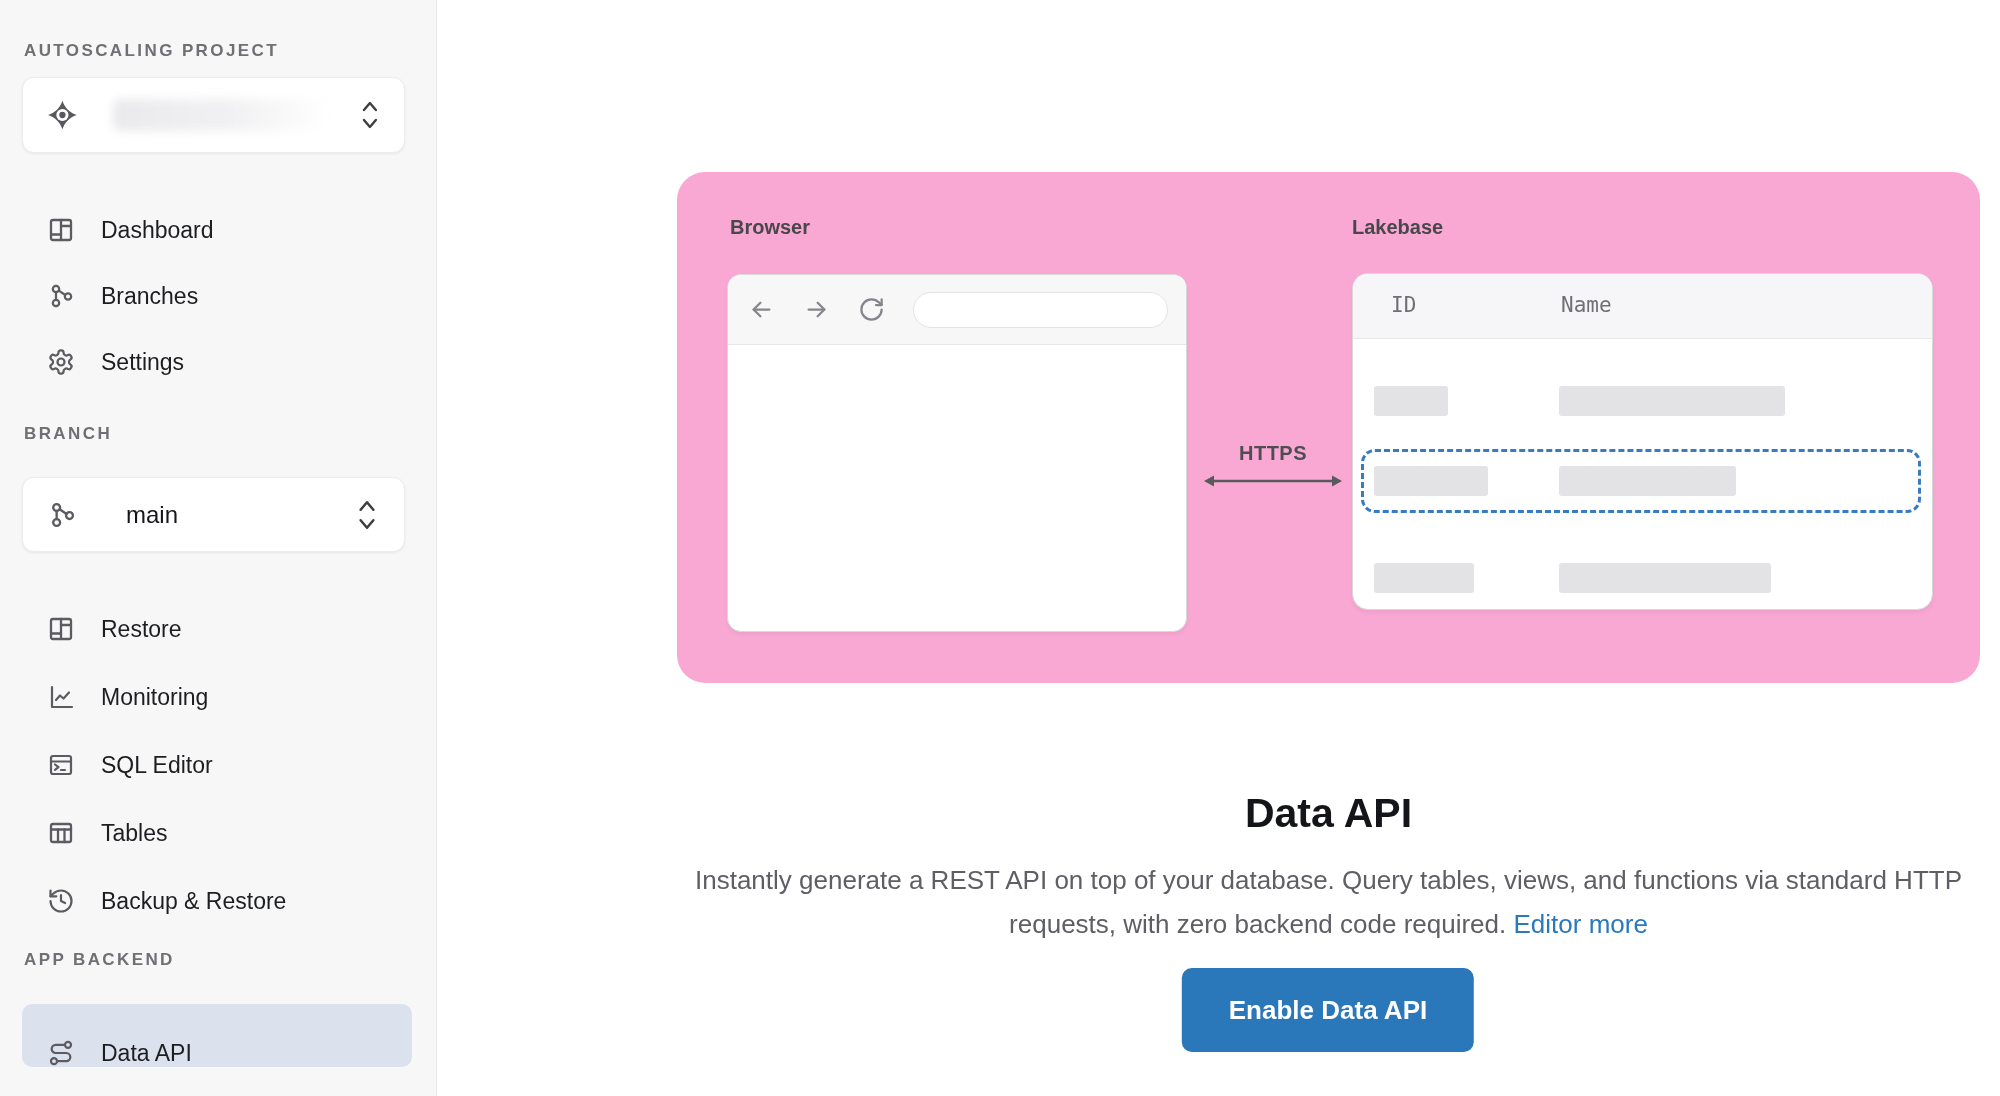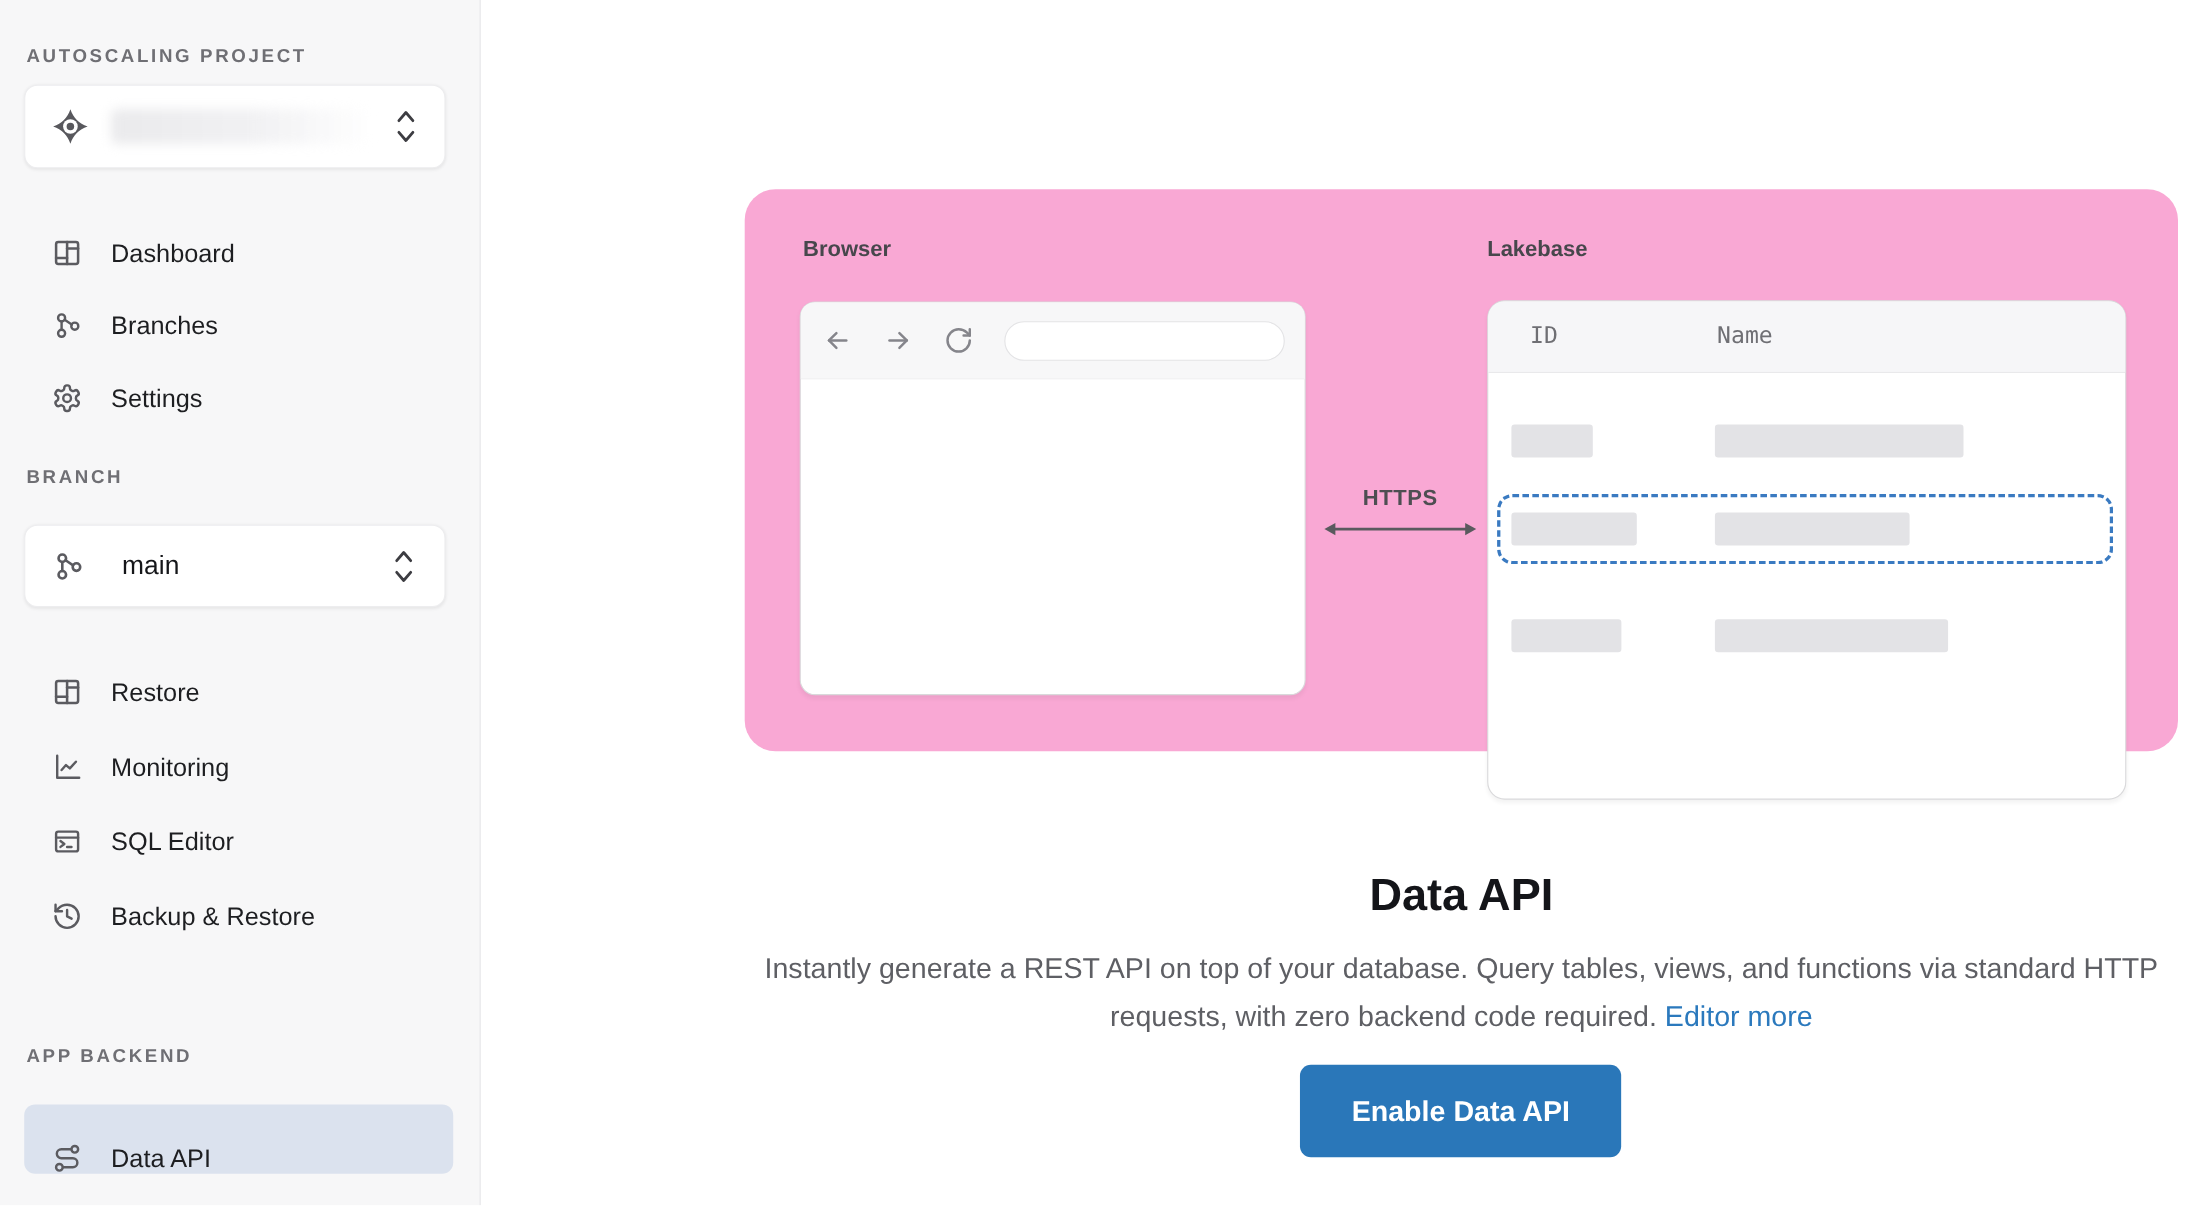--- a/index.html
+++ b/index.html
@@ -11,21 +11,21 @@
              background:#f7f7f8; border-right:1px solid #e7e7e9; box-sizing:border-box; }
   .section-label { position:absolute; left:24px; font-size:17px; font-weight:700;
                    letter-spacing:2.4px; color:#6f6f74; white-space:nowrap; }
   .lbl-project { top:41px; }
   .lbl-branch  { top:424px; }
   .lbl-app     { top:950px; }
 
   .selector { position:absolute; left:22px; width:383px; background:#ffffff;
               border:1px solid #ededef; border-radius:12px;
               box-shadow:0 1px 3px rgba(0,0,0,0.07);
-              display:flex; align-items:center; box-sizing:border-box; cursor:pointer; }
+              display:flex; align-items:center; box-sizing:border-box; cursor:pointer;gap:15px; }
   .sel-project { top:77px; height:76px; padding:0 22px; }
   .sel-branch  { top:477px; height:75px; padding:0 24px; }
   .spacer { flex:1; }
   .redacted-bar { width:235px; height:32px; margin-left:18px; border-radius:6px;
                   background:linear-gradient(90deg,#eaeaec 0%,#f1f1f3 55%,rgba(247,247,248,0.05) 100%);
                   filter:blur(5px); }
   .sel-value { font-size:24px; color:#151619; margin-left:34px; }
 
   .nav { position:absolute; left:22px; width:390px; }
   .nav-project { top:178px; }
@@ -56,21 +56,21 @@
   .tb-ic + .tb-ic { margin-left:28px; }
   .tb-ic svg { display:block; width:100%; height:100%; stroke:#85858b; fill:none;
                stroke-width:2; stroke-linecap:round; stroke-linejoin:round; }
   .url-pill { flex:1; height:36px; margin-left:28px; background:#ffffff;
               border:1.5px solid #e3e3e5; border-radius:18px; box-sizing:border-box; }
 
   .https-group { position:absolute; left:521px; top:270px; width:150px; text-align:center; }
   .https-text { font-size:20px; font-weight:700; color:#4e4e52; letter-spacing:0.5px; }
   .https-arrow { margin-top:8px; }
 
-  .lakebase-card { left:675px; top:101px; width:581px; height:454px; border-radius:16px; }
+  .lakebase-card { left:675px; top:101px; width:581px; height:337px; border-radius:16px; }
   .table-header { position:relative; height:64px; background:#f6f6f8;
                   border-bottom:1.5px solid #e7e7e9; border-radius:14px 14px 0 0;
                   font-family:"DejaVu Sans Mono", monospace; font-size:21px; color:#6f6f74; }
   .table-header span { position:absolute; top:19px; }
   .col-id   { left:38px; }
   .col-name { left:208px; }
   .bar { position:absolute; height:30px; border-radius:3px; background:#e3e3e6; }
   .dashed-row { position:absolute; left:8px; top:175px; width:560px; height:64px;
                 border:3px dashed #3a7ac1; border-radius:14px; box-sizing:border-box; }
 
@@ -197,20 +197,31 @@
             <rect x="4" y="5" width="20" height="18" rx="2"></rect>
             <path d="M4 10.5 H24"></path>
             <path d="M8 13.5 L11.5 16.2 L8 18.9"></path>
               <path d="M14 19 H18"></path>
           </svg>
         </span>
         <span>SQL Editor</span>
       </div>
       <div class="nav-item">
         <span class="ic">
+          <svg viewBox="0 0 28 28" class="stroke-ic" style="stroke-width:2.3;">
+            <rect x="4" y="5" width="20" height="18" rx="2"></rect>
+            <path d="M4 10.5 H24"></path>
+              <path d="M11 10.5 V23"></path>
+              <path d="M17.5 10.5 V23"></path>
+          </svg>
+        </span>
+        <span>Tables</span>
+      </div>
+      <div class="nav-item">
+        <span class="ic">
           <svg viewBox="0 0 24 24" class="stroke-ic" style="stroke-width:1.9;">
             <path d="M3 12a9 9 0 1 0 9-9 9.75 9.75 0 0 0-6.74 2.74L3 8"></path>
             <path d="M3 3v5h5"></path>
               <path d="M12 7v5l3.5 1.8"></path>
           </svg>
         </span>
         <span>Backup &amp; Restore</span>
       </div>
     </div>
 

